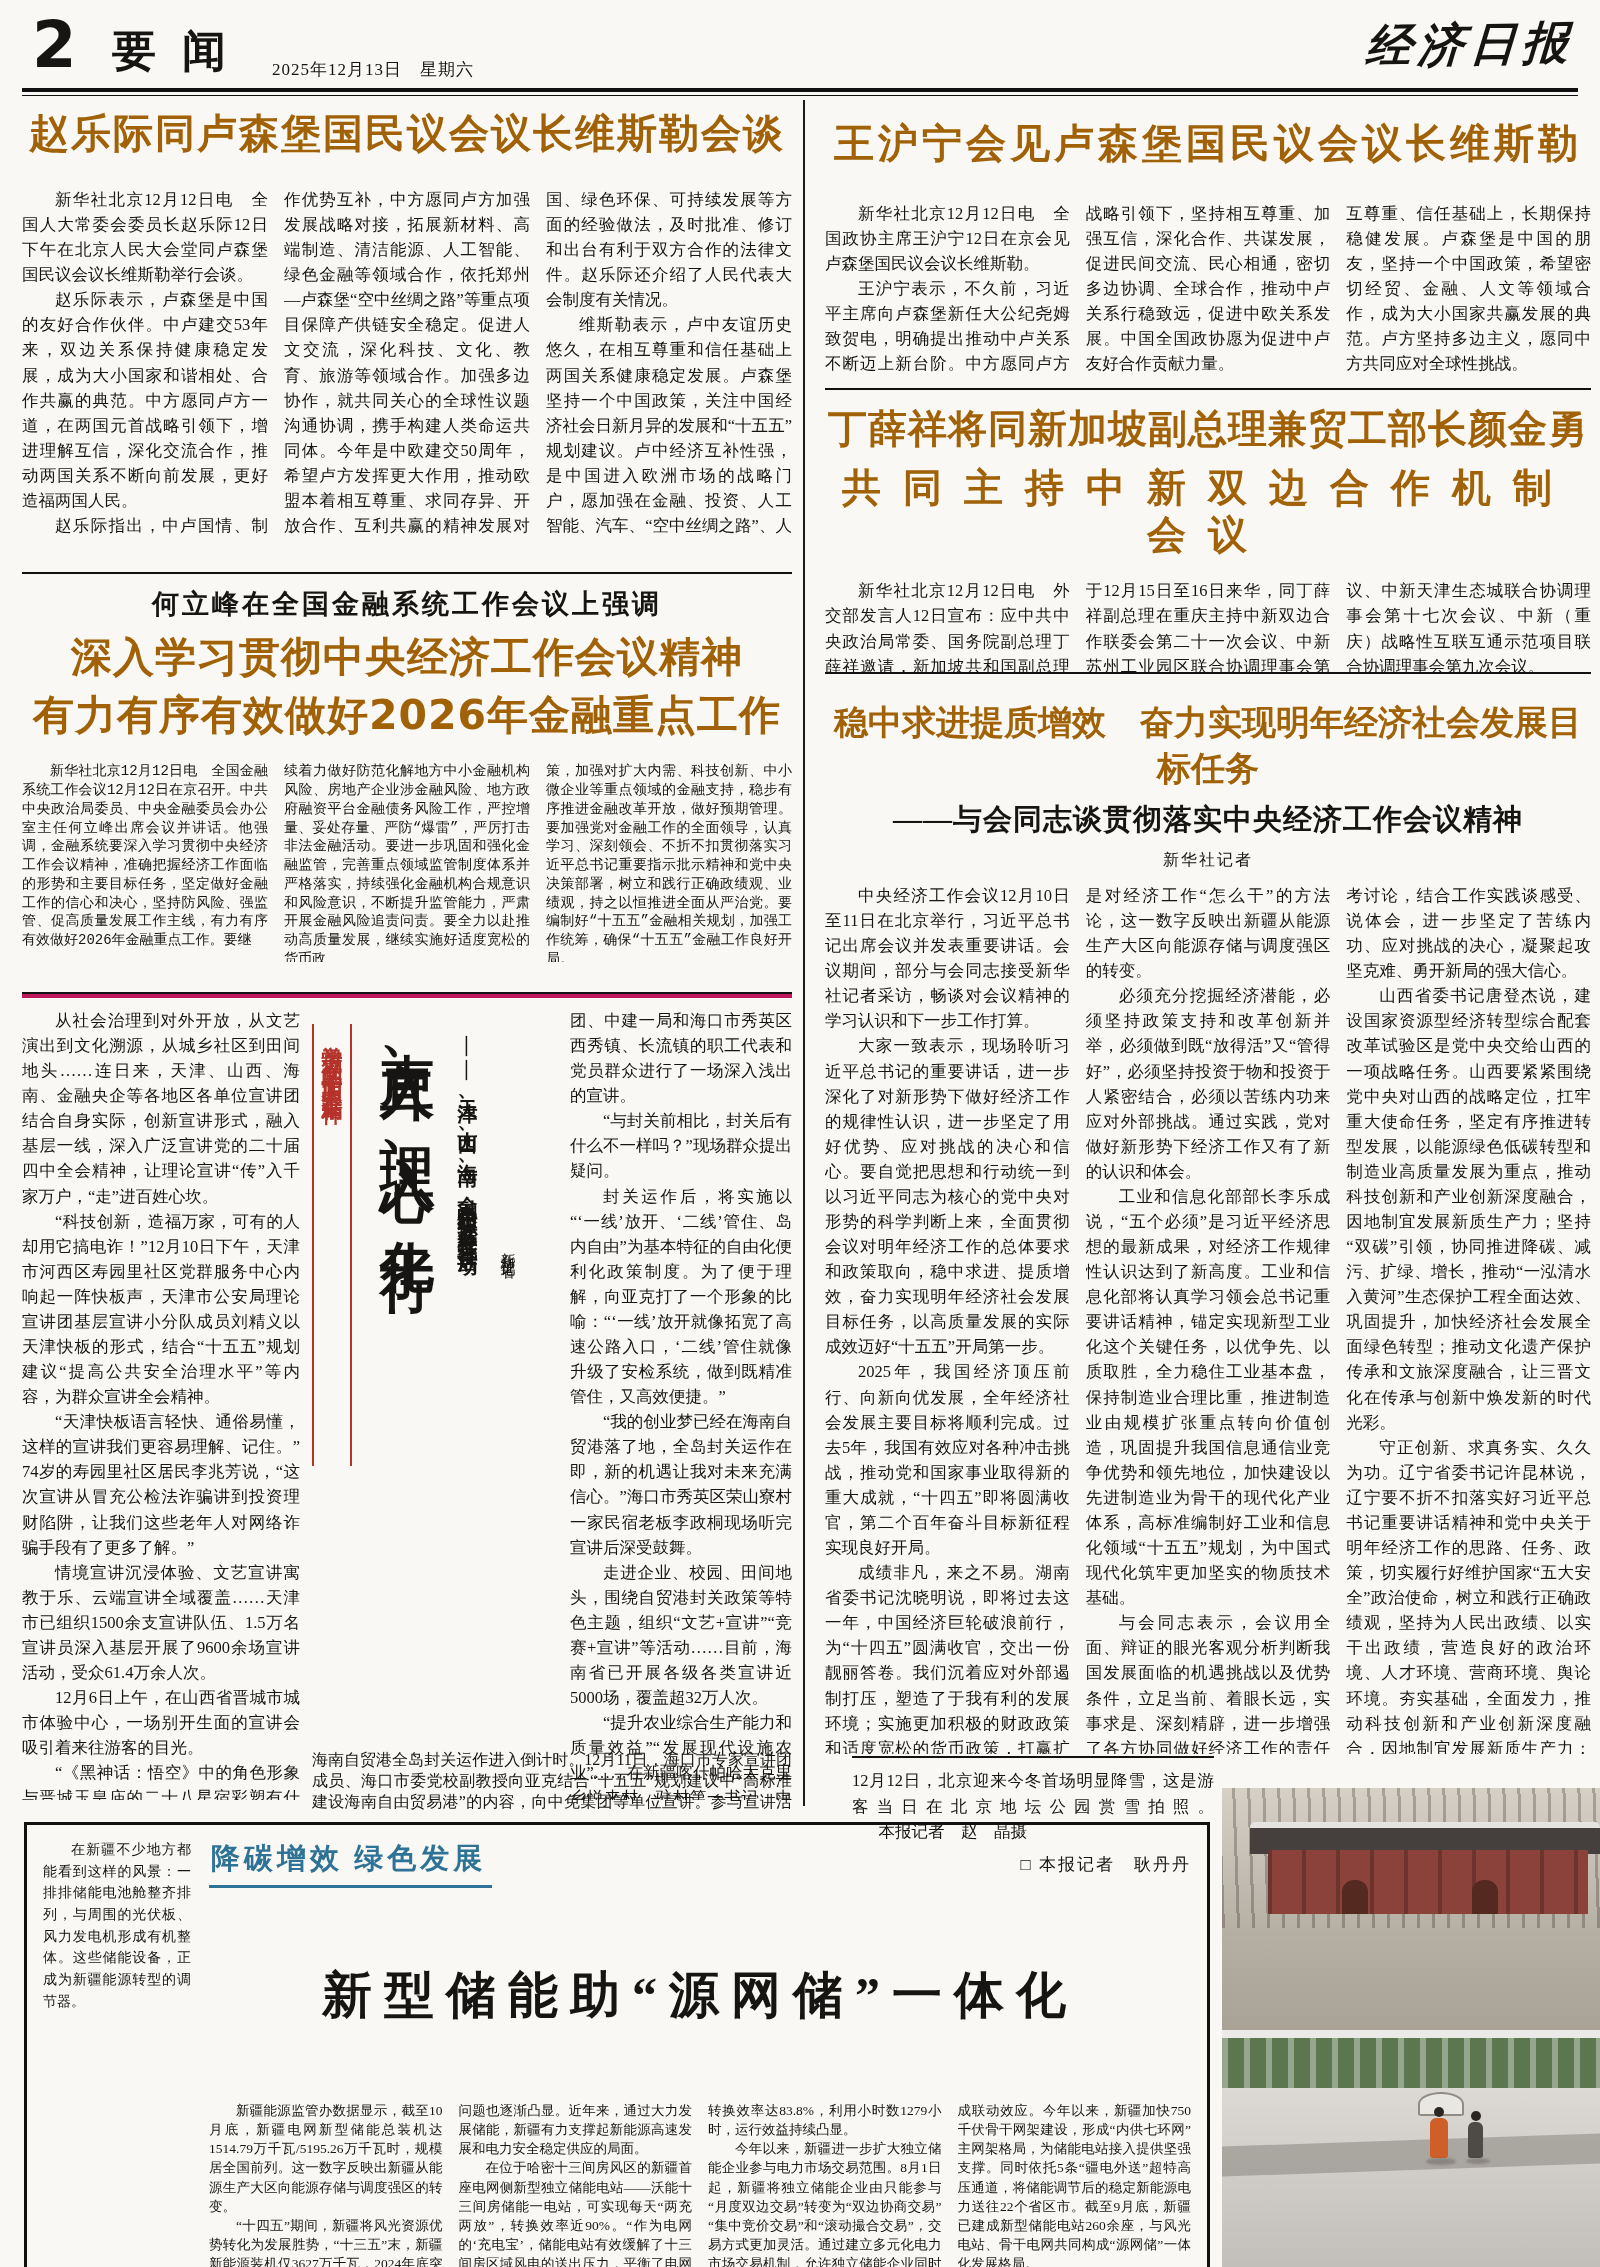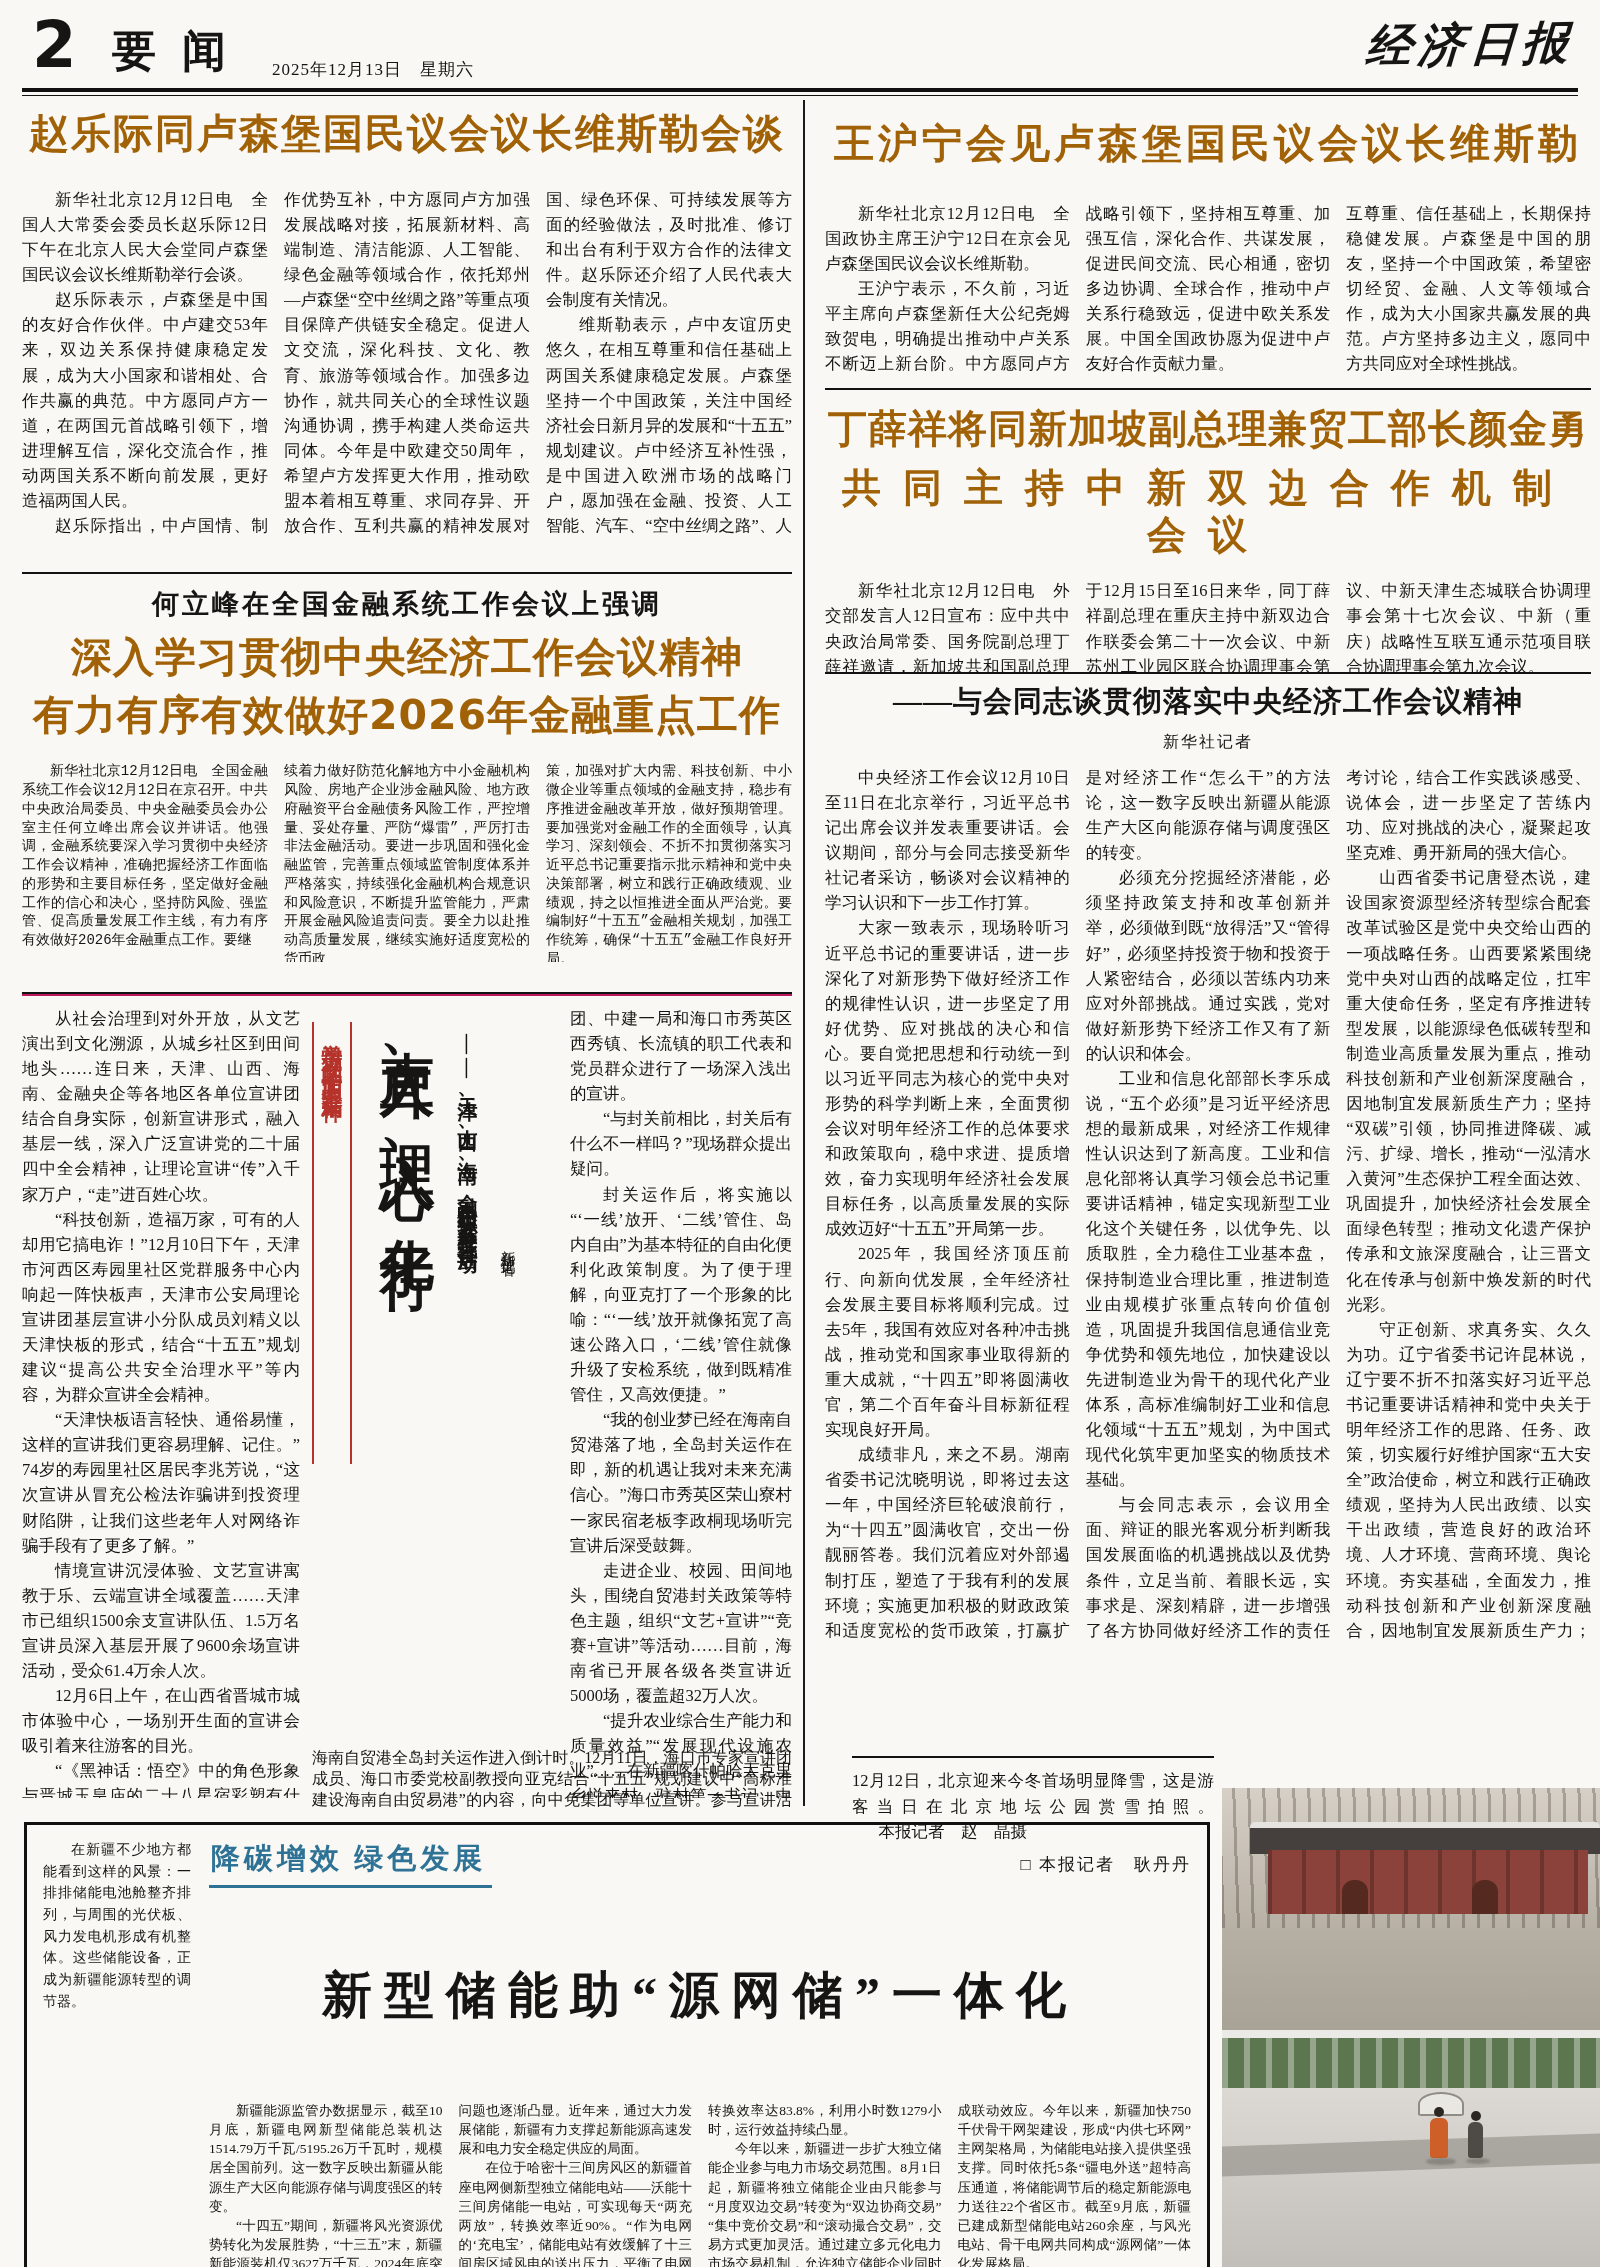--- a/index.html
+++ b/index.html
@@ -145,21 +145,21 @@
         </div>
       <div class="col cont">
           <p>续着力做好防范化解地方中小金融机构风险、房地产企业涉金融风险、地方政府融资平台金融债务风险工作，严控增量、妥处存量、严防“爆雷”，严厉打击非法金融活动。要进一步巩固和强化金融监管，完善重点领域监管制度体系并严格落实，持续强化金融机构合规意识和风险意识，不断提升监管能力，严肃开展金融风险追责问责。要全力以赴推动高质量发展，继续实施好适度宽松的货币政</p>
         </div>
       <div class="col cont">
           <p>策，加强对扩大内需、科技创新、中小微企业等重点领域的金融支持，稳步有序推进金融改革开放，做好预期管理。要加强党对金融工作的全面领导，认真学习、深刻领会、不折不扣贯彻落实习近平总书记重要指示批示精神和党中央决策部署，树立和践行正确政绩观、业绩观，持之以恒推进全面从严治党。要编制好“十五五”金融相关规划，加强工作统筹，确保“十五五”金融工作良好开局。</p>
         </div>
     </div>
   </section>
 
-  <section class="art feat" style="border-top:2px solid #be185d;">
+  <section class="art feat" style="border-top:4px solid #be185d;">
     <div class="feat-grid">
       <div class="feat-left col b16">
           <p>从社会治理到对外开放，从文艺演出到文化溯源，从城乡社区到田间地头……连日来，天津、山西、海南、金融央企等各地区各单位宣讲团结合自身实际，创新宣讲形式，融入基层一线，深入广泛宣讲党的二十届四中全会精神，让理论宣讲“传”入千家万户，“走”进百姓心坎。</p>
           <p>“科技创新，造福万家，可有的人却用它搞电诈！”12月10日下午，天津市河西区寿园里社区党群服务中心内响起一阵快板声，天津市公安局理论宣讲团基层宣讲小分队成员刘精义以天津快板的形式，结合“十五五”规划建议“提高公共安全治理水平”等内容，为群众宣讲全会精神。</p>
           <p>“天津快板语言轻快、通俗易懂，这样的宣讲我们更容易理解、记住。”74岁的寿园里社区居民李兆芳说，“这次宣讲从冒充公检法诈骗讲到投资理财陷阱，让我们这些老年人对网络诈骗手段有了更多了解。”</p>
           <p>情境宣讲沉浸体验、文艺宣讲寓教于乐、云端宣讲全域覆盖……天津市已组织1500余支宣讲队伍、1.5万名宣讲员深入基层开展了9600余场宣讲活动，受众61.4万余人次。</p>
           <p>12月6日上午，在山西省晋城市城市体验中心，一场别开生面的宣讲会吸引着来往游客的目光。</p>
           <p>“《黑神话：悟空》中的角色形象与晋城玉皇庙的二十八星宿彩塑有什么渊源？”晋城“理响太行”宣讲团宣讲人韩晓飞从热门游戏入手，通过“文化解码+当代叙事”的方式，讲述我国近年来文化事业取得的辉煌成就，让理论宣讲可触可感、生动鲜活。</p>
         </div>
       <div class="feat-center">
@@ -211,20 +211,21 @@
       <div class="col cont">
           <p>于12月15日至16日来华，同丁薛祥副总理在重庆主持中新双边合作联委会第二十一次会议、中新苏州工业园区联合协调理事会第二十六次会</p>
         </div>
       <div class="col cont">
           <p>议、中新天津生态城联合协调理事会第十七次会议、中新（重庆）战略性互联互通示范项目联合协调理事会第九次会议。</p>
         </div>
     </div>
   </section>
 
   <section class="art a5">
+    <h2 class="hl-sans">稳中求进提质增效　奋力实现明年经济社会发展目标任务</h2>
     <div class="subhead">——与会同志谈贯彻落实中央经济工作会议精神</div>
     <div class="byline">新华社记者</div>
     <div class="cols b16">
       <div class="col">
           <p>中央经济工作会议12月10日至11日在北京举行，习近平总书记出席会议并发表重要讲话。会议期间，部分与会同志接受新华社记者采访，畅谈对会议精神的学习认识和下一步工作打算。</p>
           <p>大家一致表示，现场聆听习近平总书记的重要讲话，进一步深化了对新形势下做好经济工作的规律性认识，进一步坚定了用好优势、应对挑战的决心和信心。要自觉把思想和行动统一到以习近平同志为核心的党中央对形势的科学判断上来，全面贯彻会议对明年经济工作的总体要求和政策取向，稳中求进、提质增效，奋力实现明年经济社会发展目标任务，以高质量发展的实际成效迈好“十五五”开局第一步。</p>
           <p>2025年，我国经济顶压前行、向新向优发展，全年经济社会发展主要目标将顺利完成。过去5年，我国有效应对各种冲击挑战，推动党和国家事业取得新的重大成就，“十四五”即将圆满收官，第二个百年奋斗目标新征程实现良好开局。</p>
           <p>成绩非凡，来之不易。湖南省委书记沈晓明说，即将过去这一年，中国经济巨轮破浪前行，为“十四五”圆满收官，交出一份靓丽答卷。我们沉着应对外部遏制打压，塑造了于我有利的发展环境；实施更加积极的财政政策和适度宽松的货币政策，打赢扩大内需主动战、新质生产力攻坚战、守住风险底线阵地战、保障和改善民生持久战。实践证明，“两个确立”是我们应对一切风险挑战、战胜各种艰难险阻的最大底气所在和最根本政治保证。湖南将全面贯彻落实中央经济工作会议精神，牢固树立和践行正确政绩观，把高质量发展作为确定工作目标、制定政策措施、谋划推进工作的根本要求，坚决扛起经济大省挑大梁的责任。</p>
         </div>
       <div class="col cont">

